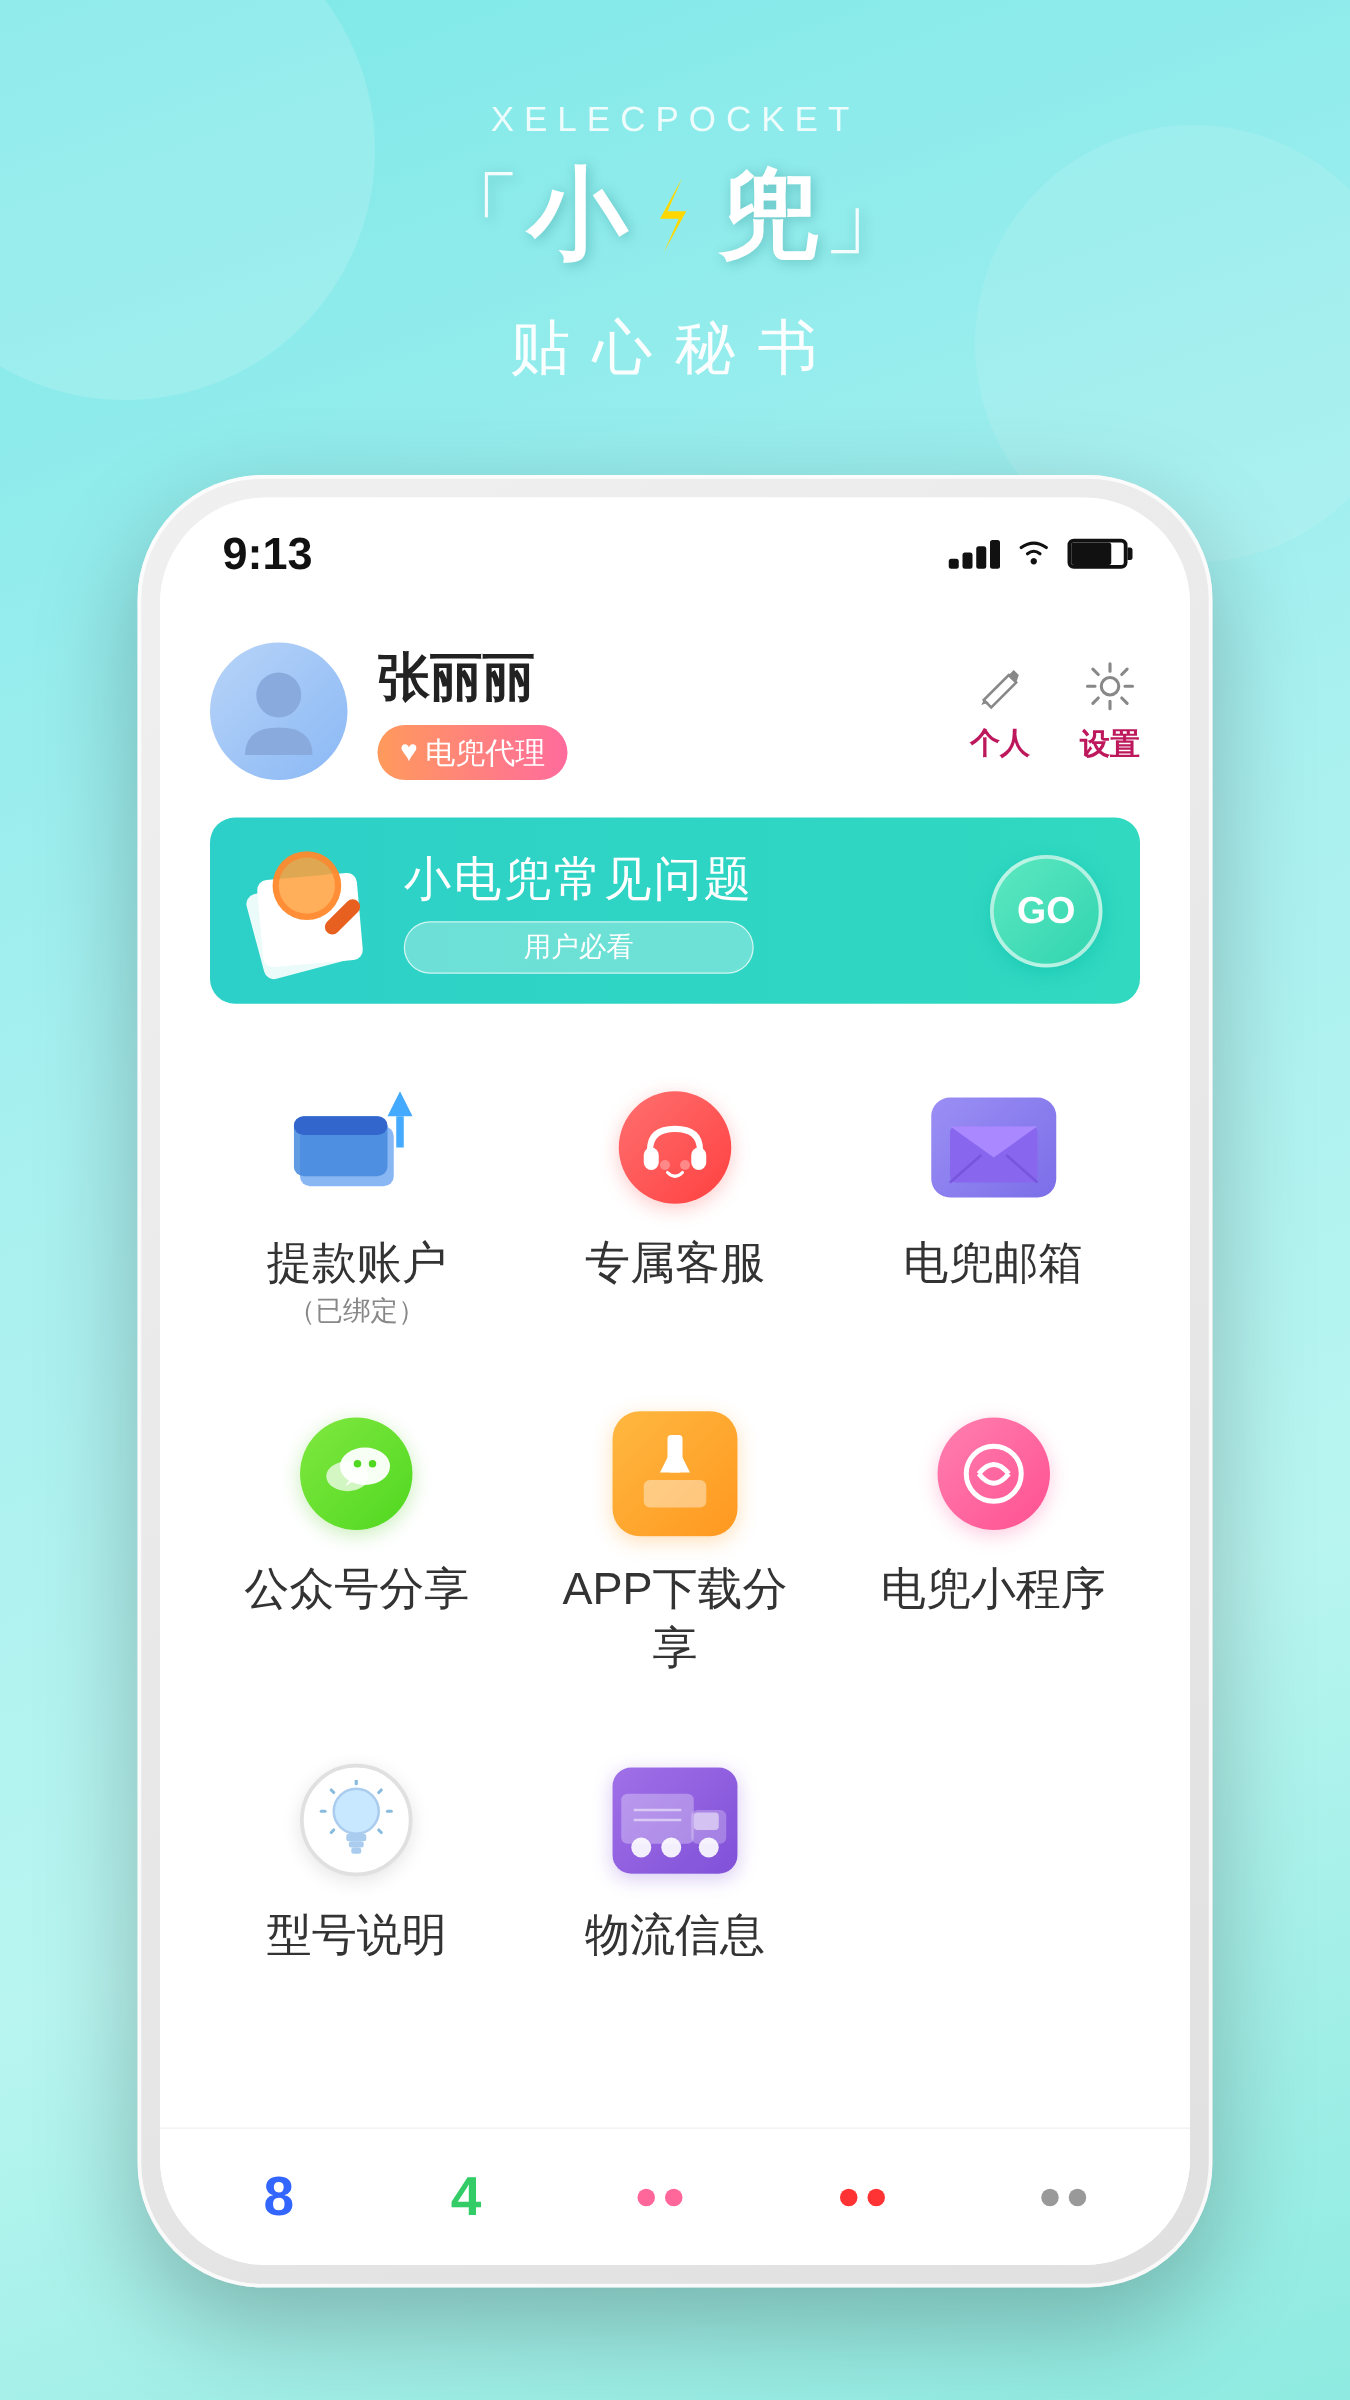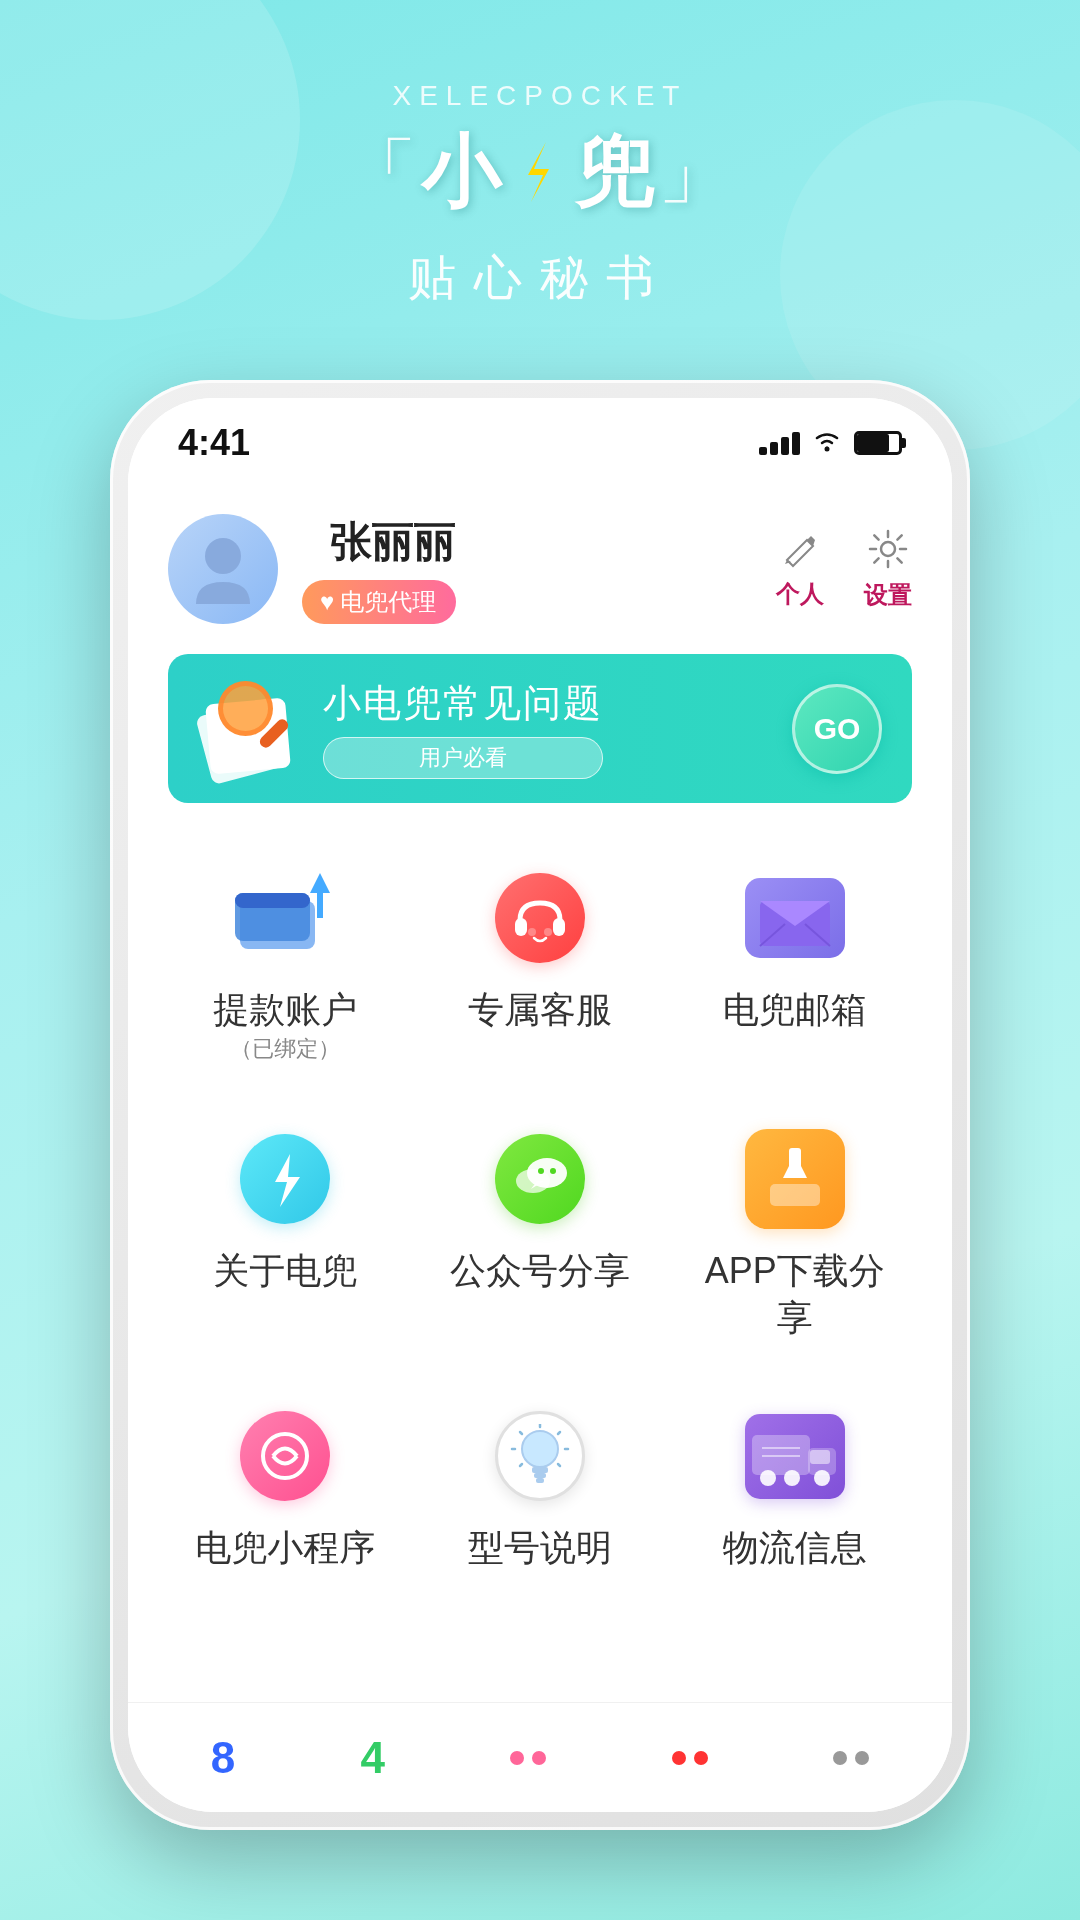--- a/index.html
+++ b/index.html
@@ -195,21 +195,20 @@
     }
     .user-info {
       display: flex;
       flex-direction: column;
       gap: 10px;
     }
     .user-name {
       font-size: 42px;
       font-weight: 600;
       color: #222;
-      margin-left: 28px;
     }
     .user-badge {
       display: flex;
       align-items: center;
       gap: 6px;
       background: linear-gradient(90deg, #ff9a5c, #ff6b9d);
       color: white;
       font-size: 24px;
       padding: 6px 18px;
       border-radius: 30px;
@@ -427,21 +426,21 @@
   </div>
   <div class="logo-subtitle">贴心秘书</div>
 </div>
 
 <div class="phone-mockup">
   <div class="phone-inner">
 
     <div class="notch"></div>
 
     <div class="status-bar">
-      <span class="status-time">4:41</span>
+      <span class="status-time">9:13</span>
       <div class="status-icons">
         <div class="signal-icon">
           <div class="signal-bar" style="height:8px;"></div>
           <div class="signal-bar" style="height:13px;"></div>
           <div class="signal-bar" style="height:18px;"></div>
           <div class="signal-bar" style="height:23px;"></div>
         </div>
         <span class="wifi-icon">
           <svg width="30" height="22" viewBox="0 0 30 22">
             <path d="M15 18 L15 18" stroke="#111" stroke-width="3" stroke-linecap="round"></path>
@@ -557,30 +556,20 @@
                 <polygon points="5,15 40,40 75,15" fill="#aa88ff"></polygon>
 
                 <line x1="5" y1="60" x2="30" y2="38" stroke="#7755dd" stroke-width="2"></line>
                 <line x1="75" y1="60" x2="50" y2="38" stroke="#7755dd" stroke-width="2"></line>
               </svg>
             </div>
           </div>
           <div class="menu-label">电兜邮箱</div>
         </div>
 
-        <div class="menu-item">
-          <div class="menu-icon-wrap">
-            <div class="icon-about">
-              <svg width="60" height="60" viewBox="0 0 60 60">
-                <polygon points="35,5 20,33 32,33 25,58 45,28 33,28" fill="white"></polygon>
-              </svg>
-            </div>
-          </div>
-          <div class="menu-label">关于电兜</div>
-        </div>
 
         <div class="menu-item">
           <div class="menu-icon-wrap">
             <div class="icon-share">
               <svg width="62" height="55" viewBox="0 0 62 55">
 
                 <ellipse cx="38" cy="22" rx="20" ry="15" fill="white" opacity="0.95"></ellipse>
                 <polygon points="28,30 22,38 35,30" fill="white" opacity="0.95"></polygon>
 
                 <ellipse cx="24" cy="30" rx="17" ry="12" fill="rgba(255,255,255,0.7)"></ellipse>

